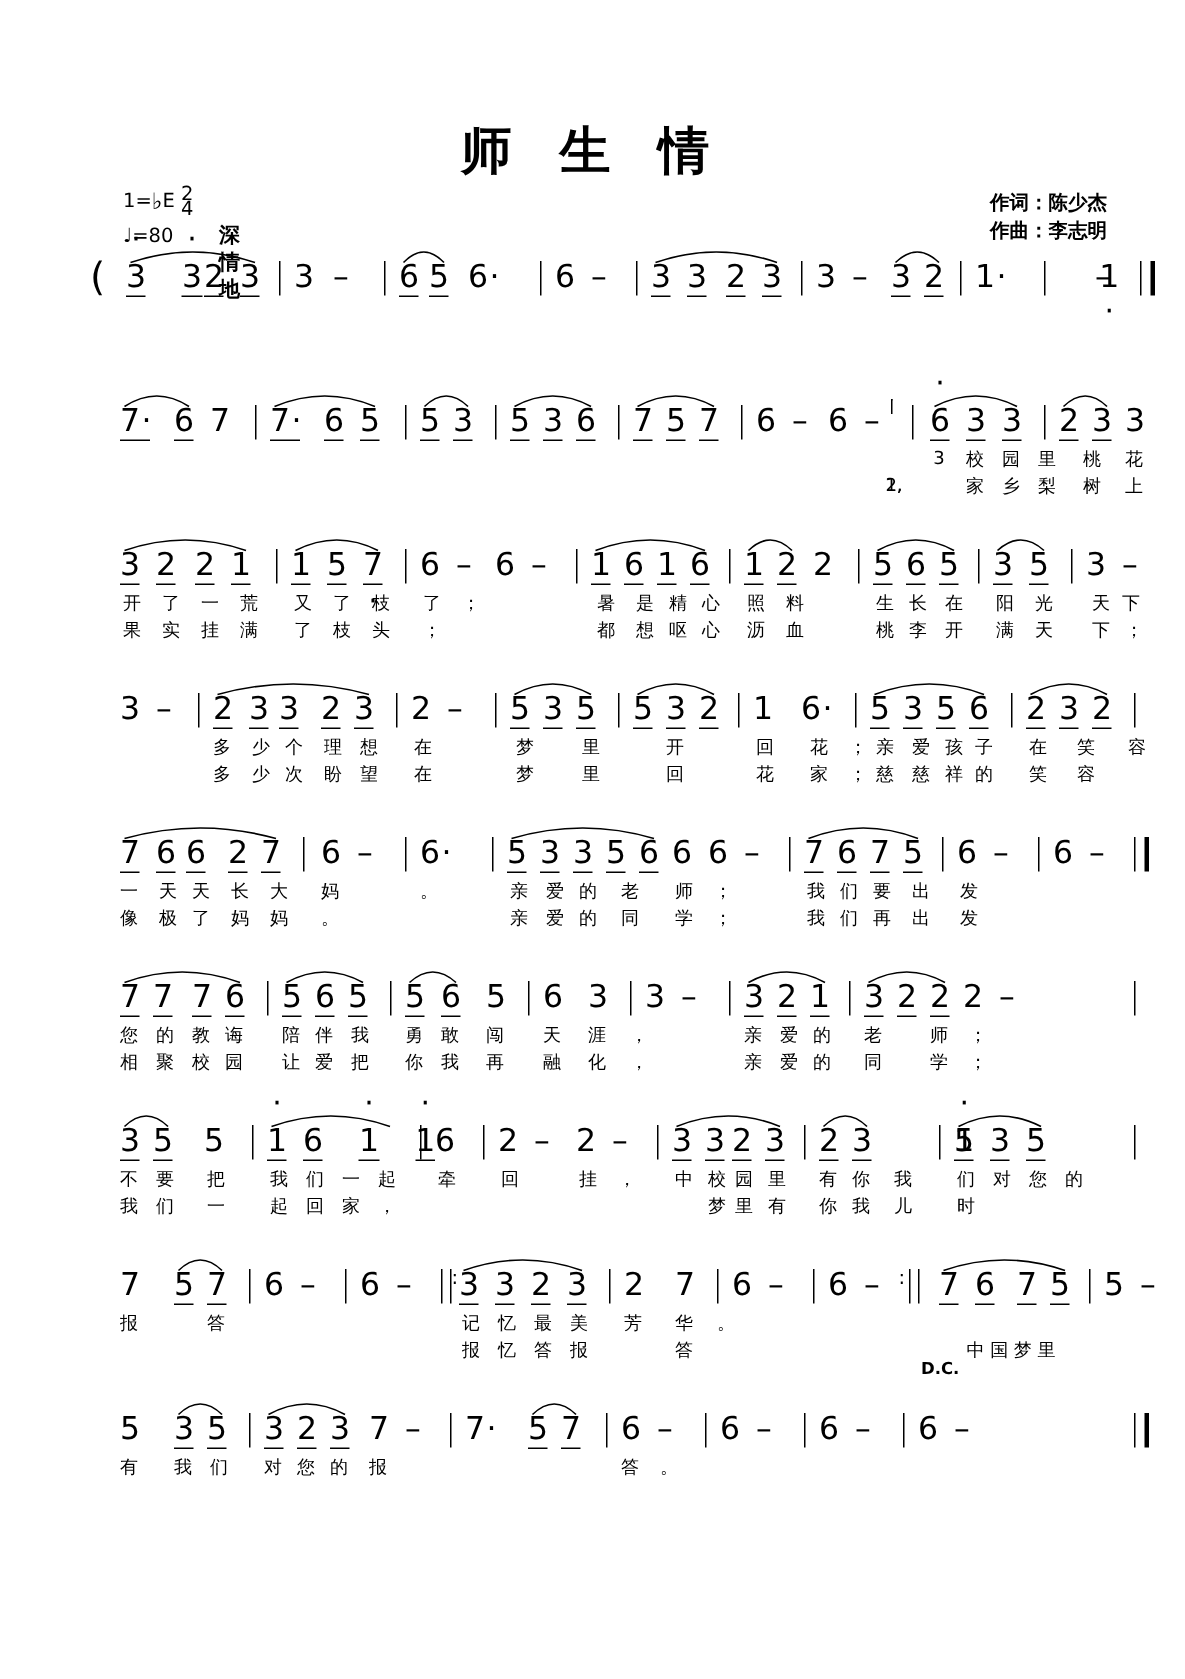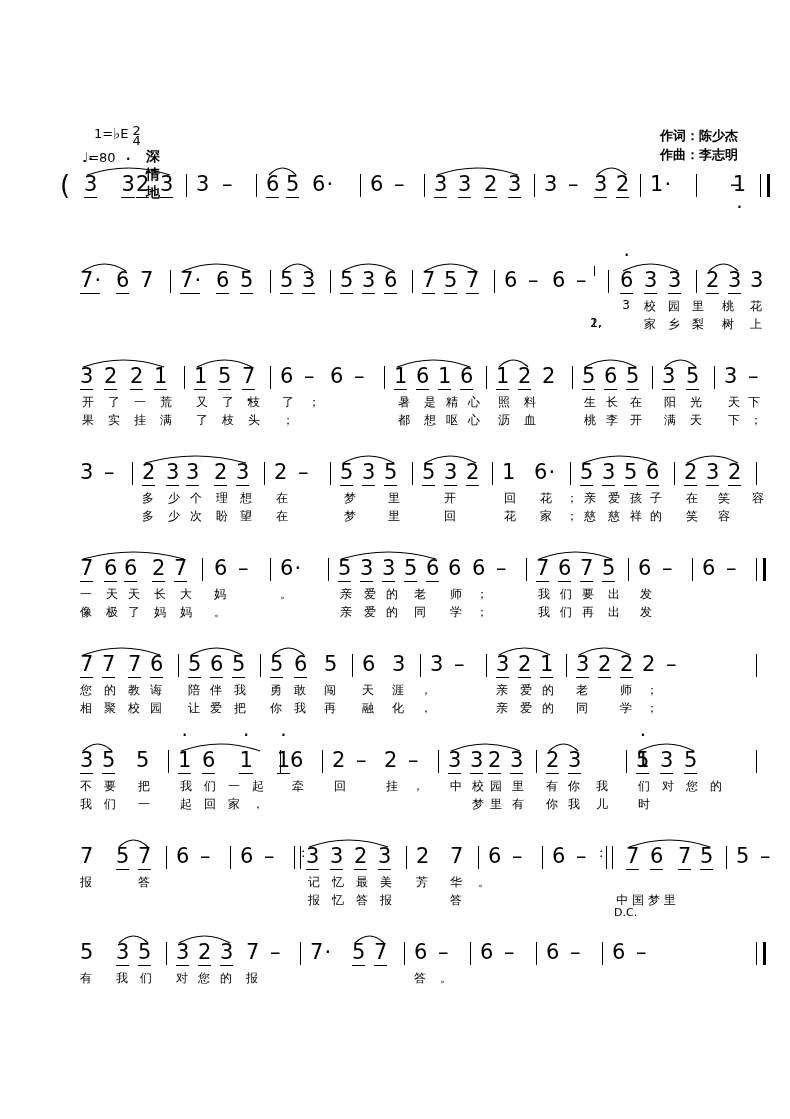--- a/index.html
+++ b/index.html
@@ -42,21 +42,21 @@
     font-weight: 700;
   }
   .meta {
     position: absolute;
     left: 82px;
     top: 124px;
     font-family: "DejaVu Sans", sans-serif;
   }
   .meta .key-line {
     position: absolute;
-    left: 12px;
+    left: 0;
     top: 0;
     font-size: 13px;
     white-space: nowrap;
   }
   .meta .key-flat {
     font-size: 15px;
     position: relative;
     top: 1px;
   }
   .meta .timesig {
@@ -199,33 +199,35 @@
     position: absolute;
     top: 0px;
     left: -14px;
     font-size: 26px;
     line-height: 26px;
   }
   .dc {
     position: absolute;
     font-family: "DejaVu Sans", sans-serif;
     font-size: 11px;
+    font-weight: bold;
   }
   .volta {
     position: absolute;
     border-top: 1.3px solid #000;
     border-left: 1.3px solid #000;
     height: 9px;
   }
 </style>
 </head>
 <body>
 
 <div class="page">
 
+  <div class="title">师 生 情</div>
 
   <div class="credits">
     <div>作词：陈少杰</div>
     <div>作曲：李志明</div>
   </div>
 
   <div class="meta">
     <div class="key-line">
       <span>1=</span><span class="key-flat">♭</span><span>E</span>
       <span class="timesig">
@@ -680,21 +682,21 @@
           <span class="ly" style="left: 348px;">芳</span>
           <span class="ly" style="left: 382px;">华</span>
           <span class="ly" style="left: 410px;">。</span>
         </div>
         <div class="row-lyrics2">
           <span class="ly" style="left: 240px;">报</span>
           <span class="ly" style="left: 264px;">忆</span>
           <span class="ly" style="left: 288px;">答</span>
           <span class="ly" style="left: 312px;">报</span>
           <span class="ly" style="left: 382px;">答</span>
-          <span class="ly" style="left: 572px;">中 国 梦 里</span>
+          <span class="ly" style="left: 600px;">中 国 梦 里</span>
           <div class="dc" style="left: 540px; top: 14px;">D.C.</div>
         </div>
       </div>
       <div class="system" style="top: 940px;">
         <div class="row-notes">
           <span class="tok" style="left: 6px;">5</span>
           <span class="tok u1" style="left: 42px;">3</span>
           <span class="tok u1" style="left: 64px;">5</span>
           <div class="bar" style="left: 92px;"></div>
           <span class="tok u1" style="left: 102px;">3</span>

